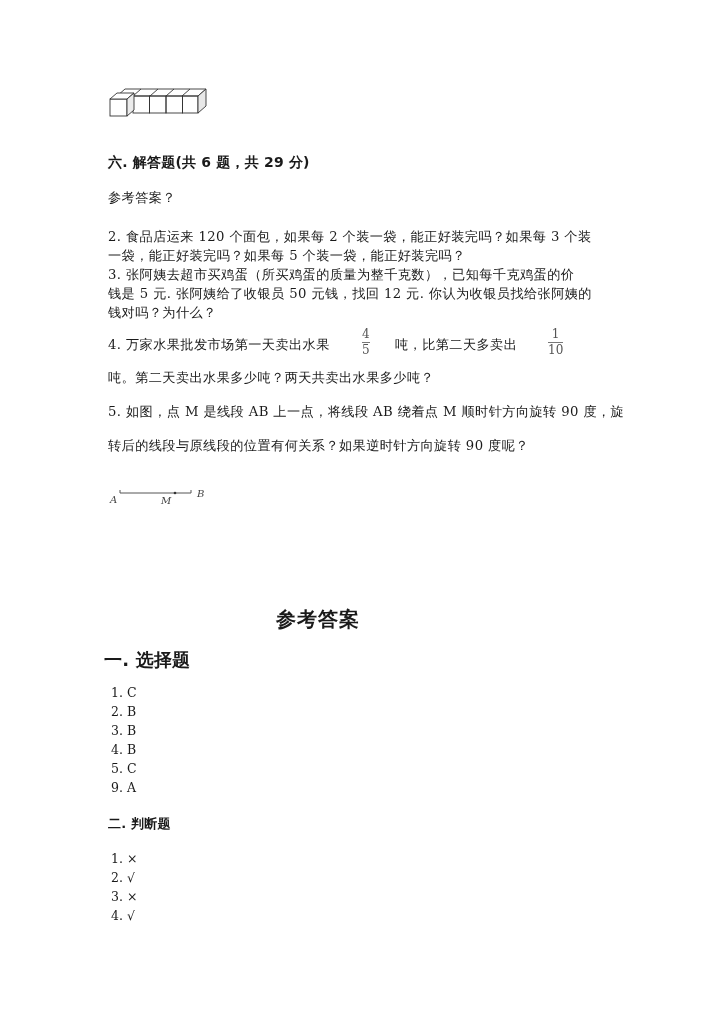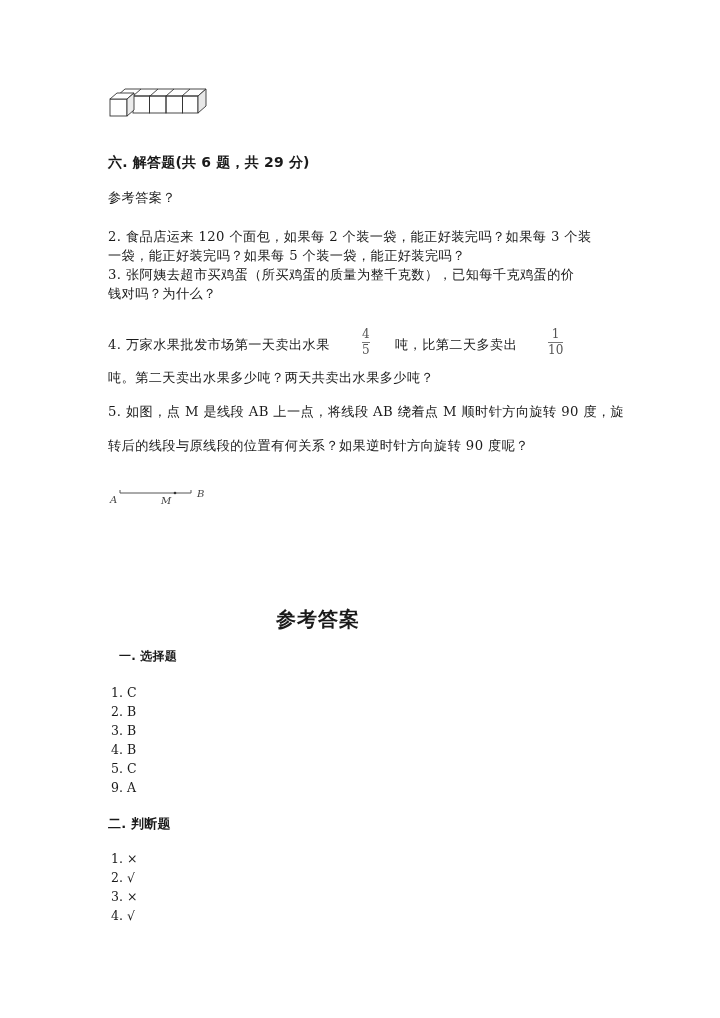--- a/index.html
+++ b/index.html
@@ -106,20 +106,21 @@
   <div>参考答案？</div>
 </div>
 
 <div class="abs body-text" style="left:108px; top:227px;">
   <div>2. 食品店运来 120 个面包，如果每 2 个装一袋，能正好装完吗？如果每 3 个装</div>
   <div>一袋，能正好装完吗？如果每 5 个装一袋，能正好装完吗？</div>
 </div>
 
 <div class="abs body-text" style="left:108px; top:265px;">
   <div>3. 张阿姨去超市买鸡蛋（所买鸡蛋的质量为整千克数），已知每千克鸡蛋的价</div>
+  <div>钱是 5 元. 张阿姨给了收银员 50 元钱，找回 12 元. 你认为收银员找给张阿姨的</div>
   <div>钱对吗？为什么？</div>
 </div>
 
 <div class="abs line" style="left:108px; top:336px;">4. 万家水果批发市场第一天卖出水果</div>
 <div class="frac" style="left:362px; top:328px;">
   <span>4</span>
   <span class="bar"></span>
   <span>5</span>
 </div>
 <div class="abs line" style="left:395px; top:336px;">吨，比第二天多卖出</div>
@@ -143,21 +144,21 @@
   <span style="position:absolute; left:2px; top:10px; font-size:10px; font-style:italic; color:#444;">A</span>
   <span style="position:absolute; left:53px; top:11px; font-size:10px; font-style:italic; color:#444;">M</span>
   <span style="position:absolute; left:89px; top:4px; font-size:10px; font-style:italic; color:#444;">B</span>
 </div>
 
 <div class="abs body-text" style="left:108px; top:546px;">
 </div>
 
 <div class="abs answers-title">参考答案</div>
 
-<div class="abs section-heading" style="left:119px; top:648px; font-size:12px;">一. 选择题</div>
+<div class="abs section-heading" style="left:104px; top:648px; font-size:18px;">一. 选择题</div>
 <div class="abs ans-list" style="left:111px; top:683px;">
   <div>1. C</div>
   <div>2. B</div>
   <div>3. B</div>
   <div>4. B</div>
   <div>5. C</div>
   <div>9. A</div>
 </div>
 
 <div class="abs section-heading" style="left:108px; top:815px; font-size:13px;">二. 判断题</div>

